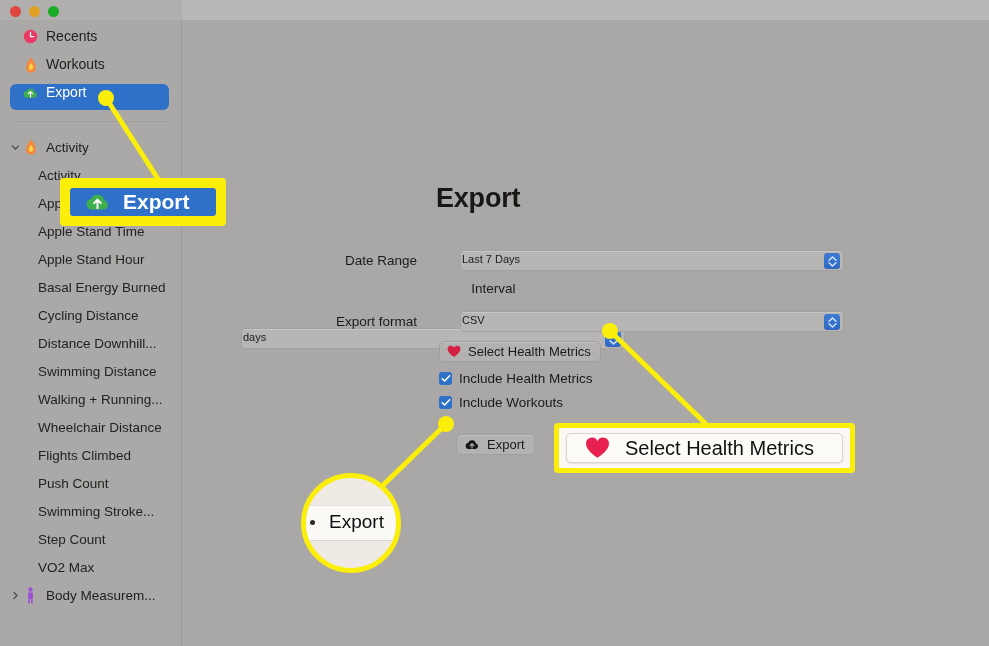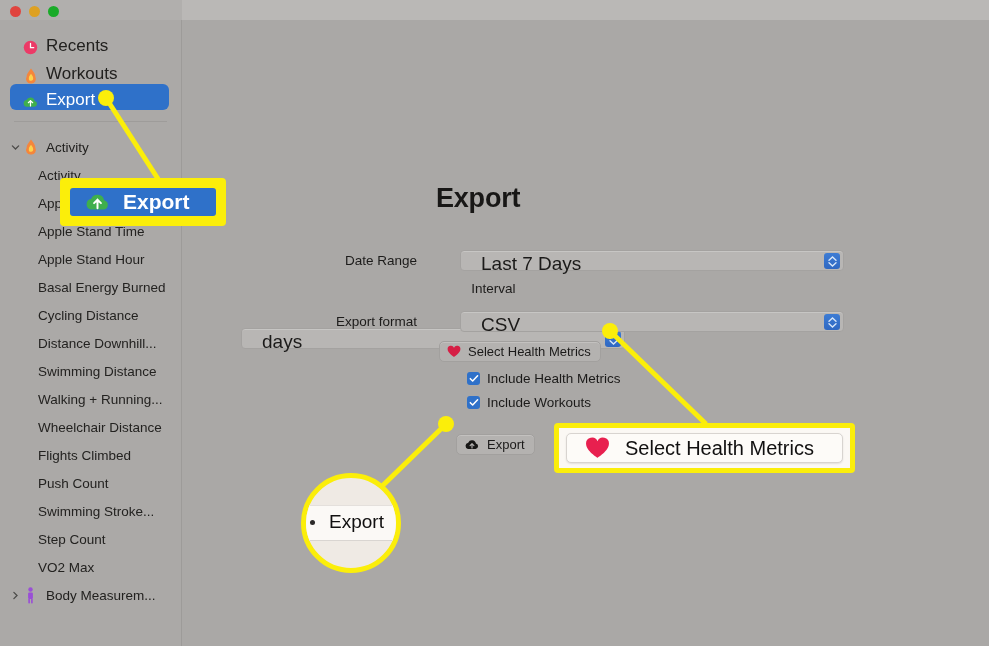--- a/index.html
+++ b/index.html
@@ -42,23 +42,23 @@
   .sidebar {
     position: absolute; left: 0; top: 20px;
     width: 182px; height: 626px;
     background: #aba9a7;
     border-right: 1px solid #9d9b99;
     box-sizing: border-box;
   }
   .sb-row {
     position: relative;
     height: 28px;
-    display: flex; align-items: flex-end;
+    display: flex; align-items: flex-start;
     padding-left: 22px;
-    font-size: 17px;
+    font-size: 14px;
     color: #22211f;
     box-sizing: border-box;
   }
   .sb-row .ic {
     width: 17px; height: 17px;
     margin-right: 7px;
     display: inline-flex; align-items: center; justify-content: center;
     flex: 0 0 auto;
   }
   .sb-row.selected {
@@ -126,22 +126,22 @@
   .combo {
     position: relative;
     width: 384px; height: 21px;
     background: #b8b6b4;
     border: 1px solid #a4a2a0;
     border-radius: 4px;
     box-sizing: border-box;
     box-shadow: 0 1px 0 rgba(255,255,255,0.22) inset;
   }
   .combo .val {
-    position: absolute; left: 20px; top: 2px;
-    font-size: 19px; color: #1b1a19;
+    position: absolute; left: 1px; top: 2px;
+    font-size: 11px; color: #1b1a19;
   }
   .stepper {
     position: absolute; right: 3px; top: 2px;
     width: 16px; height: 16px;
     border-radius: 3px;
     background: linear-gradient(#3d7cd4, #2f68c2);
     display: flex; flex-direction: column;
     align-items: center; justify-content: center;
     line-height: 0;
   }
@@ -157,21 +157,21 @@
     border-radius: 5px;
     box-sizing: border-box;
     font-size: 13px; color: #1b1a19;
     box-shadow: 0 1px 0 rgba(255,255,255,0.2) inset;
   }
   .pill-btn .ic { margin-right: 7px; display: inline-flex; }
 
   .chk-row {
     position: absolute;
     display: flex; align-items: center;
-    font-size: 13.5px; color: #1b1a19; margin-left: 28px;
+    font-size: 13.5px; color: #1b1a19;
   }
   .chkbox {
     width: 13px; height: 13px;
     border-radius: 3px;
     background: #2f71c9;
     margin-right: 7px;
     display: inline-flex; align-items: center; justify-content: center;
     flex: 0 0 auto;
   }
 

